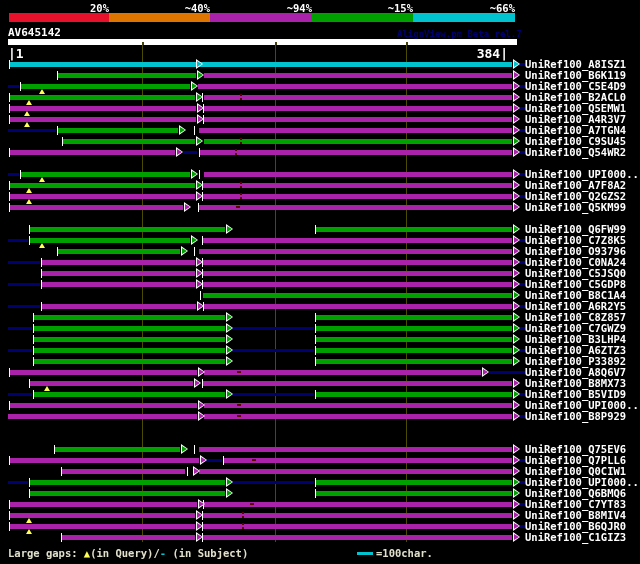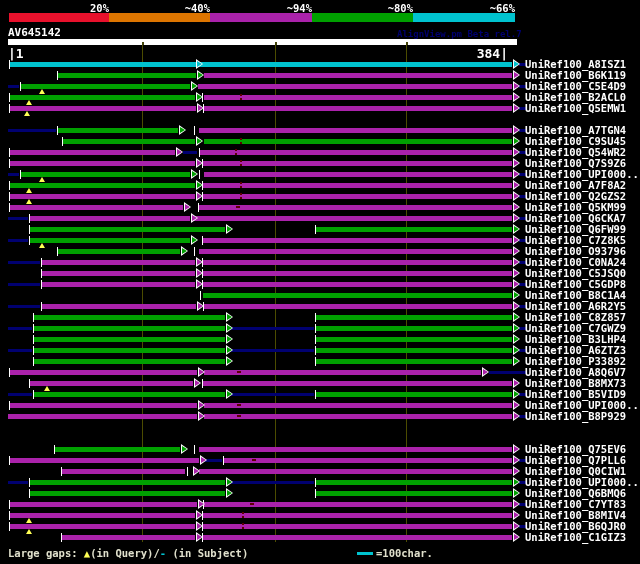--- a/index.html
+++ b/index.html
@@ -54,21 +54,21 @@
     <div class="seg" style="left: 9px; width: 100px; background: rgb(232, 17, 44);"></div>
     <div class="seg" style="left: 109px; width: 101px; background: rgb(221, 117, 0);"></div>
     <div class="seg" style="left: 210px; width: 102px; background: rgb(170, 34, 170);"></div>
     <div class="seg" style="left: 312px; width: 101px; background: rgb(0, 160, 0);"></div>
     <div class="seg" style="left: 413px; width: 102px; background: rgb(0, 195, 207);"></div>
   </div>
 <div class="abs" id="scale-labels" style="left:0;top:0;width:640px;height:13px;">
     <div class="slab" style="left: 49px; width: 60px;">20%</div>
     <div class="slab" style="left: 150px; width: 60px;">~40%</div>
     <div class="slab" style="left: 252px; width: 60px;">~94%</div>
-    <div class="slab" style="left: 353px; width: 60px;">~80%</div>
+    <div class="slab" style="left: 353px; width: 60px;">~15%</div>
     <div class="slab" style="left: 455px; width: 60px;">~66%</div>
   </div>
 
 <div class="abs" id="query-title">AV645142</div>
 <div class="abs" id="credit">AlignView.pm Beta rel.7</div>
 
 <div class="abs" id="ruler-bar">
     <div class="rtick" style="left: 134px;"></div>
     <div class="rtick" style="left: 267px;"></div>
     <div class="rtick" style="left: 398px;"></div>
@@ -132,20 +132,32 @@
       <div class="nseg" style="left: 519px; width: 8px; background: rgb(0, 0, 112);"></div>
       <div class="tick" style="left: 9px;"></div>
       <div class="tick" style="left: 203px;"></div>
       <div class="arro" style="left: 197px;"></div>
       <div class="arri" style="left: 198px; border-left-color: rgb(170, 34, 170);"></div>
       <div class="arro" style="left: 513px;"></div>
       <div class="arri" style="left: 514px; border-left-color: rgb(170, 34, 170);"></div>
       <div class="gap" style="left: 24px;"></div>
       <div class="lbl">UniRef100_Q5EMW1</div>
     </div>
+    <div class="row" style="top: 114px;">
+      <div class="seg" style="left: 9px; width: 187px; background: rgb(170, 34, 170);"></div>
+      <div class="seg" style="left: 204px; width: 308px; background: rgb(170, 34, 170);"></div>
+      <div class="tick" style="left: 9px;"></div>
+      <div class="tick" style="left: 203px;"></div>
+      <div class="arro" style="left: 197px;"></div>
+      <div class="arri" style="left: 198px; border-left-color: rgb(170, 34, 170);"></div>
+      <div class="arro" style="left: 513px;"></div>
+      <div class="arri" style="left: 514px; border-left-color: rgb(170, 34, 170);"></div>
+      <div class="gap" style="left: 24px;"></div>
+      <div class="lbl">UniRef100_A4R3V7</div>
+    </div>
     <div class="row" style="top: 125px;">
       <div class="nseg" style="left: 8px; width: 48px; background: rgb(0, 0, 112);"></div>
       <div class="seg" style="left: 57px; width: 121px; background: rgb(0, 160, 0);"></div>
       <div class="seg" style="left: 199px; width: 313px; background: rgb(170, 34, 170);"></div>
       <div class="nseg" style="left: 519px; width: 8px; background: rgb(0, 0, 112);"></div>
       <div class="tick" style="left: 57px;"></div>
       <div class="tick" style="left: 194px;"></div>
       <div class="arro" style="left: 179px;"></div>
       <div class="arri" style="left: 180px; border-left-color: rgb(0, 160, 0);"></div>
       <div class="arro" style="left: 513px;"></div>
@@ -170,32 +182,20 @@
       <div class="nseg" style="left: 519px; width: 8px; background: rgb(0, 0, 112);"></div>
       <div class="tick" style="left: 9px;"></div>
       <div class="tick" style="left: 199px;"></div>
       <div class="arro" style="left: 176px;"></div>
       <div class="arri" style="left: 177px; border-left-color: rgb(170, 34, 170);"></div>
       <div class="arro" style="left: 513px;"></div>
       <div class="arri" style="left: 514px; border-left-color: rgb(170, 34, 170);"></div>
       <div class="mk2" style="left: 235px;"></div>
       <div class="lbl">UniRef100_Q54WR2</div>
     </div>
-    <div class="row" style="top: 158px;">
-      <div class="seg" style="left: 9px; width: 186px; background: rgb(170, 34, 170);"></div>
-      <div class="seg" style="left: 203px; width: 309px; background: rgb(170, 34, 170);"></div>
-      <div class="tick" style="left: 9px;"></div>
-      <div class="tick" style="left: 202px;"></div>
-      <div class="arro" style="left: 196px;"></div>
-      <div class="arri" style="left: 197px; border-left-color: rgb(170, 34, 170);"></div>
-      <div class="arro" style="left: 513px;"></div>
-      <div class="arri" style="left: 514px; border-left-color: rgb(170, 34, 170);"></div>
-      <div class="mk2" style="left: 240px;"></div>
-      <div class="lbl">UniRef100_Q7S9Z6</div>
-    </div>
     <div class="row" style="top: 169px;">
       <div class="nseg" style="left: 8px; width: 11px; background: rgb(0, 0, 112);"></div>
       <div class="seg" style="left: 20px; width: 170px; background: rgb(0, 160, 0);"></div>
       <div class="seg" style="left: 204px; width: 308px; background: rgb(170, 34, 170);"></div>
       <div class="nseg" style="left: 519px; width: 8px; background: rgb(0, 0, 112);"></div>
       <div class="tick" style="left: 20px;"></div>
       <div class="tick" style="left: 199px;"></div>
       <div class="arro" style="left: 191px;"></div>
       <div class="arri" style="left: 192px; border-left-color: rgb(0, 160, 0);"></div>
       <div class="arro" style="left: 513px;"></div>
@@ -234,32 +234,20 @@
       <div class="seg" style="left: 9px; width: 174px; background: rgb(170, 34, 170);"></div>
       <div class="seg" style="left: 199px; width: 313px; background: rgb(170, 34, 170);"></div>
       <div class="tick" style="left: 9px;"></div>
       <div class="tick" style="left: 198px;"></div>
       <div class="arro" style="left: 184px;"></div>
       <div class="arri" style="left: 185px; border-left-color: rgb(170, 34, 170);"></div>
       <div class="arro" style="left: 513px;"></div>
       <div class="arri" style="left: 514px; border-left-color: rgb(170, 34, 170);"></div>
       <div class="mk1" style="left: 236px;"></div>
       <div class="lbl">UniRef100_Q5KM99</div>
-    </div>
-    <div class="row" style="top: 213px;">
-      <div class="nseg" style="left: 8px; width: 20px; background: rgb(0, 0, 112);"></div>
-      <div class="seg" style="left: 29px; width: 161px; background: rgb(170, 34, 170);"></div>
-      <div class="seg" style="left: 193px; width: 319px; background: rgb(170, 34, 170);"></div>
-      <div class="nseg" style="left: 519px; width: 8px; background: rgb(0, 0, 112);"></div>
-      <div class="tick" style="left: 29px;"></div>
-      <div class="arro" style="left: 191px;"></div>
-      <div class="arri" style="left: 192px; border-left-color: rgb(170, 34, 170);"></div>
-      <div class="arro" style="left: 513px;"></div>
-      <div class="arri" style="left: 514px; border-left-color: rgb(170, 34, 170);"></div>
-      <div class="lbl">UniRef100_Q6CKA7</div>
     </div>
     <div class="row" style="top: 224px;">
       <div class="seg" style="left: 29px; width: 196px; background: rgb(0, 160, 0);"></div>
       <div class="seg" style="left: 316px; width: 196px; background: rgb(0, 160, 0);"></div>
       <div class="tick" style="left: 29px;"></div>
       <div class="tick" style="left: 315px;"></div>
       <div class="arro" style="left: 226px;"></div>
       <div class="arri" style="left: 227px; border-left-color: rgb(0, 160, 0);"></div>
       <div class="arro" style="left: 513px;"></div>
       <div class="arri" style="left: 514px; border-left-color: rgb(0, 160, 0);"></div>

